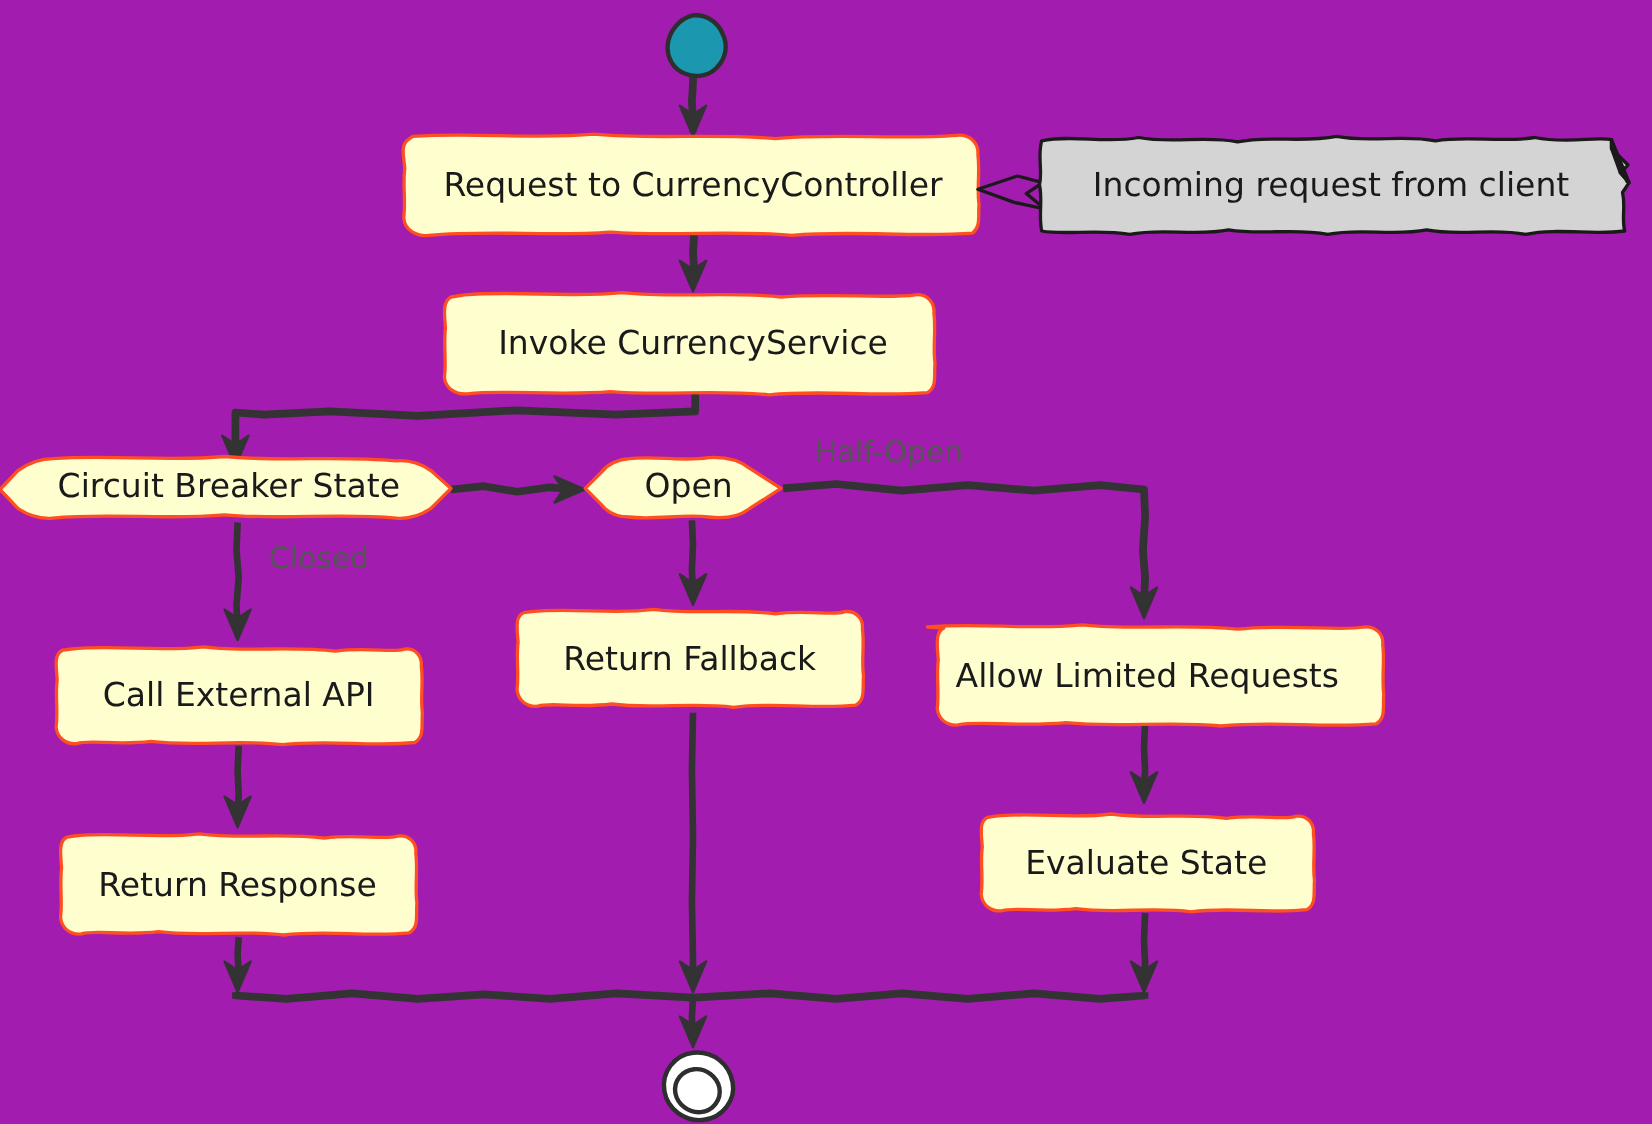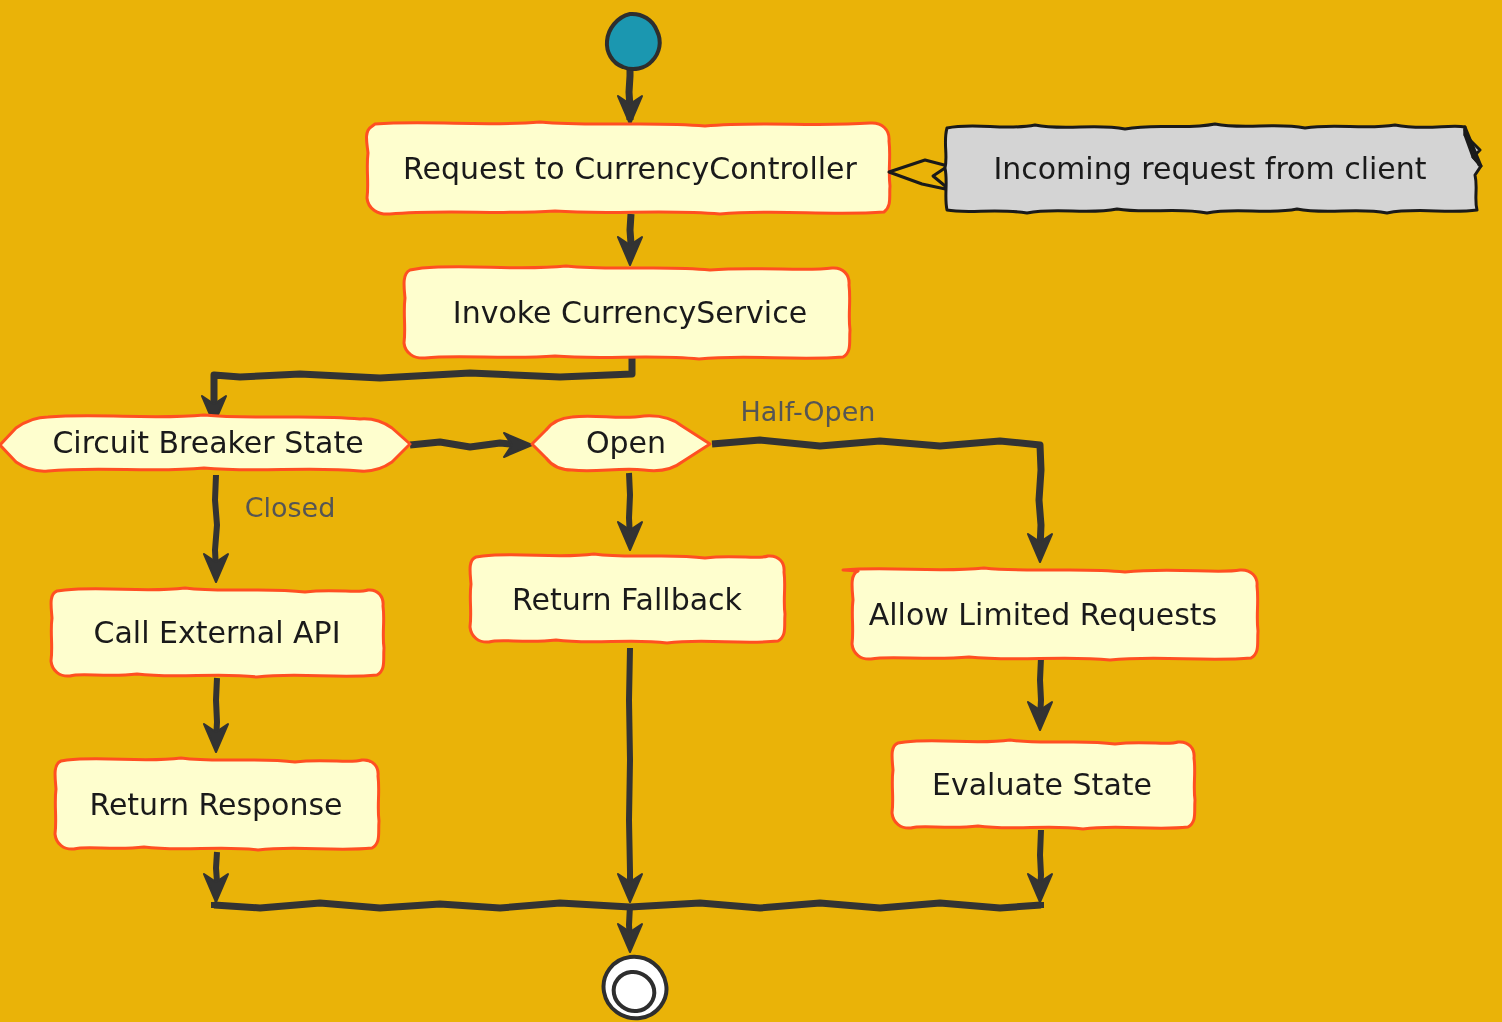--- a/index.html
+++ b/index.html
@@ -10,21 +10,21 @@
   body {
     width: 1502px;
     height: 1022px;
     overflow: hidden;
     font-family: "DejaVu Sans", "Liberation Sans", sans-serif;
   }
   #diagram-root {
     position: relative;
     width: 1502px;
     height: 1022px;
-    background: #eab308;
+    background: #a21caf;
   }
   svg#uml-canvas {
     display: block;
     width: 1502px;
     height: 1022px;
   }
   .node-label {
     font-family: "DejaVu Sans", "Liberation Sans", sans-serif;
     font-size: 30px;
     fill: #1a1a1a;

